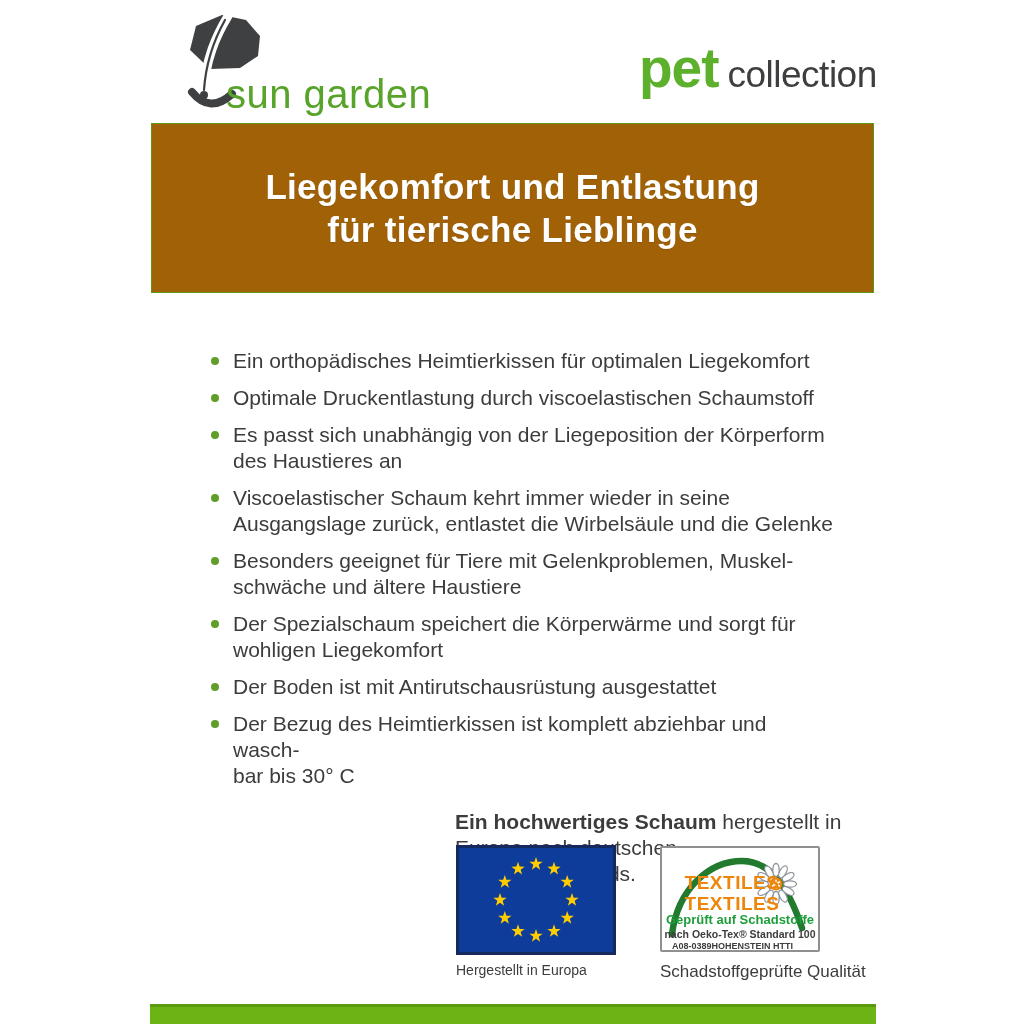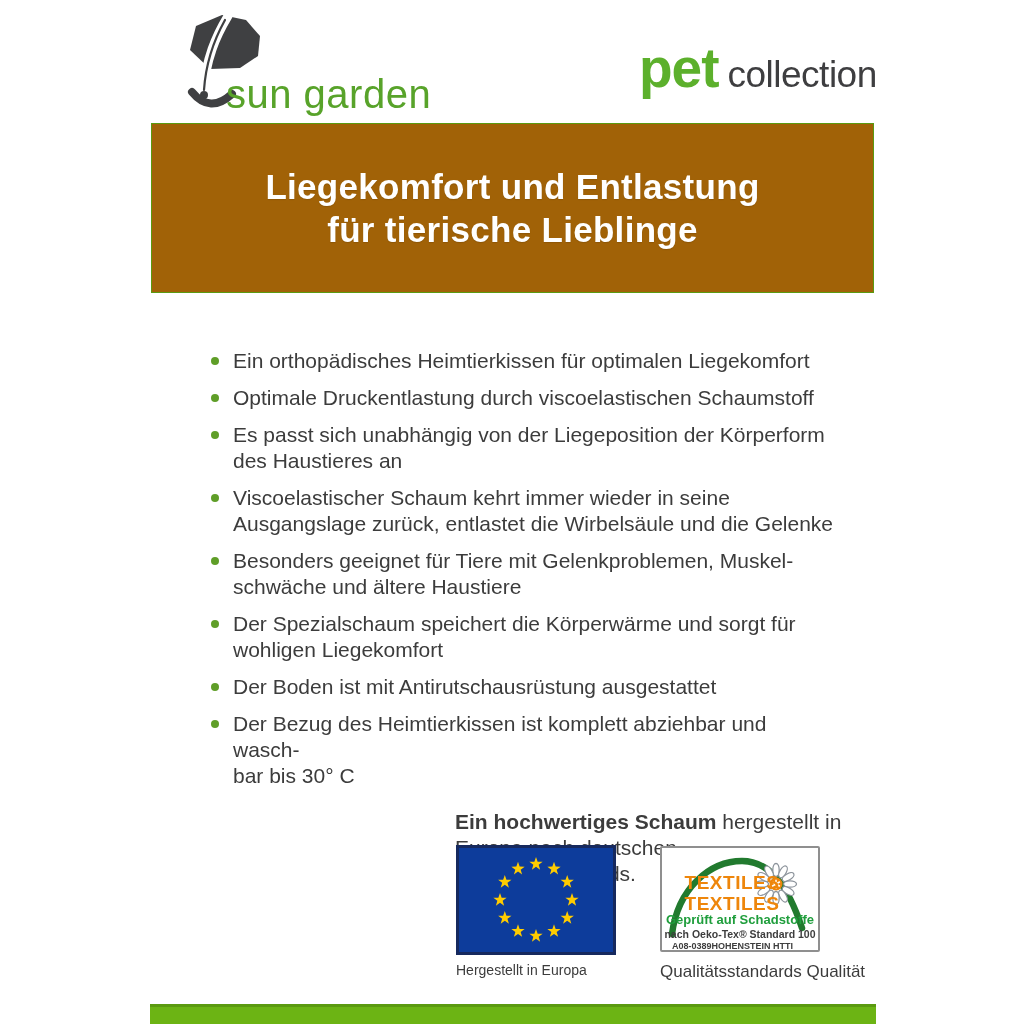--- a/index.html
+++ b/index.html
@@ -190,17 +190,17 @@
       <div>TEXTILES</div>
       <div>TEXTILES</div>
     </div>
     <div class="oeko-subtitle">Geprüft auf Schadstoffe</div>
     <div class="oeko-standard">nach Oeko-Tex® Standard 100</div>
     <div class="oeko-coderow">
       <span>A08-0389</span>
       <span>HOHENSTEIN HTTI</span>
     </div>
   </div>
-  <div class="oeko-caption">Qualitätsstandards Qualität</div>
+  <div class="oeko-caption">Schadstoffgeprüfte Qualität</div>
 
   <div class="bottom-bar"></div>
 
 </div>
 
 </body></html>

